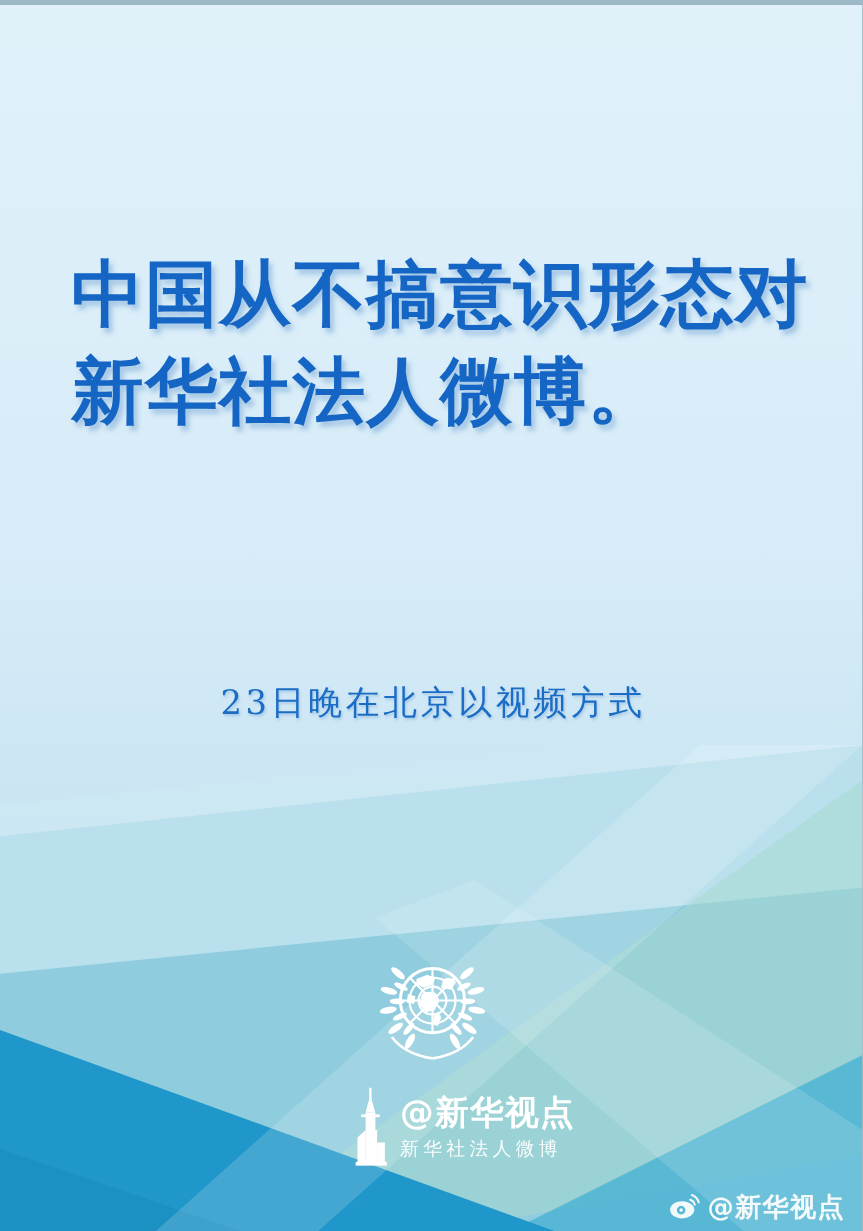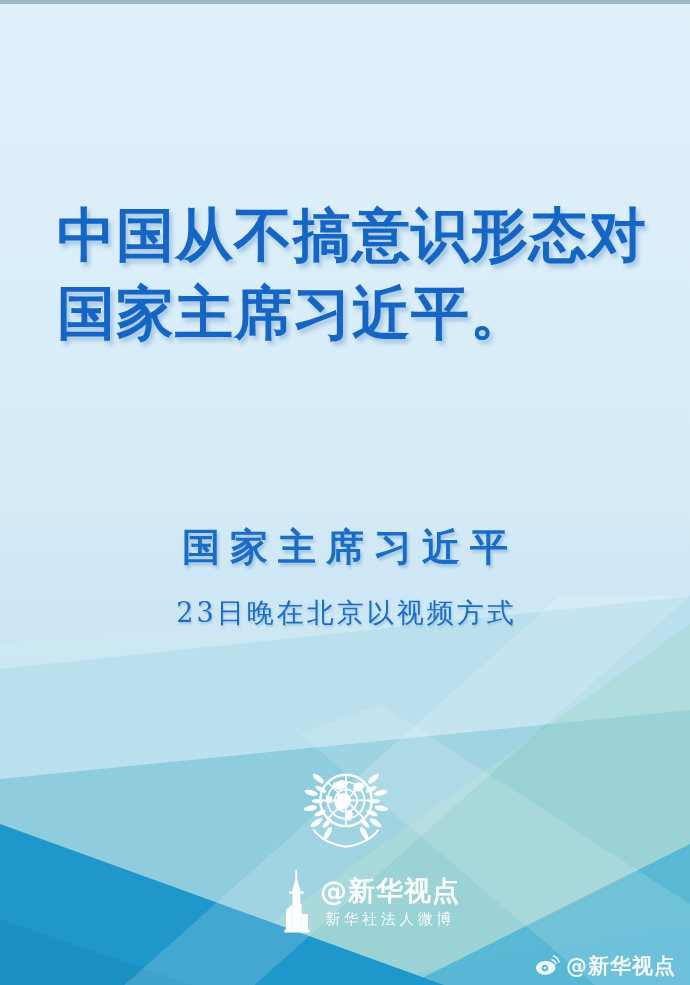--- a/index.html
+++ b/index.html
@@ -32,21 +32,21 @@
     text-shadow:1px 2px 2px rgba(120,170,215,.5);
   }
   
   .un-emblem{position:absolute;left:286px;top:746px;width:120px;height:118px;}
   .un-emblem svg{width:100%;height:100%;display:block;}
   
   .brand{position:absolute;left:282px;top:866px;display:flex;align-items:flex-start;color:#fff;}
   .brand-tower{width:30px;height:64px;flex:0 0 auto;margin-right:8px;}
   .brand-text{padding-top:6px;font-family:"DejaVu Sans","Liberation Sans",sans-serif;}
   .brand-handle{font-size:27px;font-weight:700;letter-spacing:1px;line-height:30px;}
-  .brand-subtitle{font-size:15px;letter-spacing:3.5px;margin-top:4px;opacity:.95;text-align:center;}
+  .brand-subtitle{font-size:15px;letter-spacing:3.5px;margin-top:4px;opacity:.95;}
   
   .watermark{
     position:absolute;right:14px;top:948px;display:flex;align-items:center;gap:6px;
     color:#fff;opacity:.92;font-family:"DejaVu Sans","Liberation Sans",sans-serif;
   }
   .weibo-icon{width:27px;height:25px;}
   .watermark-handle{font-size:21px;font-weight:600;letter-spacing:1px;}
 </style>
 </head>
 <body>
@@ -69,25 +69,24 @@
     <polygon points="690,620 690,920 330,985 180,985" fill="#a5d8cd" opacity="0.5"></polygon>
     <polygon points="690,840 690,985 400,985" fill="#49b1d2" opacity="0.8"></polygon>
     <polygon points="0,820 455,985 0,985" fill="#2097ca"></polygon>
     <polygon points="0,915 205,985 0,985" fill="#1b8fc2" opacity="0.85"></polygon>
     <polygon points="560,592 690,592 250,985 120,985" fill="#ffffff" opacity="0.16"></polygon>
     <polygon points="300,730 380,700 690,900 690,985 600,985" fill="#ffffff" opacity="0.14"></polygon>
   </svg>
 
   <div class="headline">
     <div>中国从不搞意识形态对</div>
-    <div>国家主席习近平。</div>
+    <div>新华社法人微博。</div>
   </div>
 
   <div class="attribution">
-    <div class="speaker">国家主席习近平</div>
     <div class="detail-1">23日晚在北京以视频方式</div>
   </div>
 
   <div class="un-emblem">
     <svg viewBox="0 0 140 120">
 
       <g fill="none" stroke="#ffffff">
         <circle cx="70" cy="50" r="30" stroke-width="2.8"></circle>
         <circle cx="70" cy="50" r="21.5" stroke-width="2"></circle>
         <circle cx="70" cy="50" r="13" stroke-width="2"></circle>

